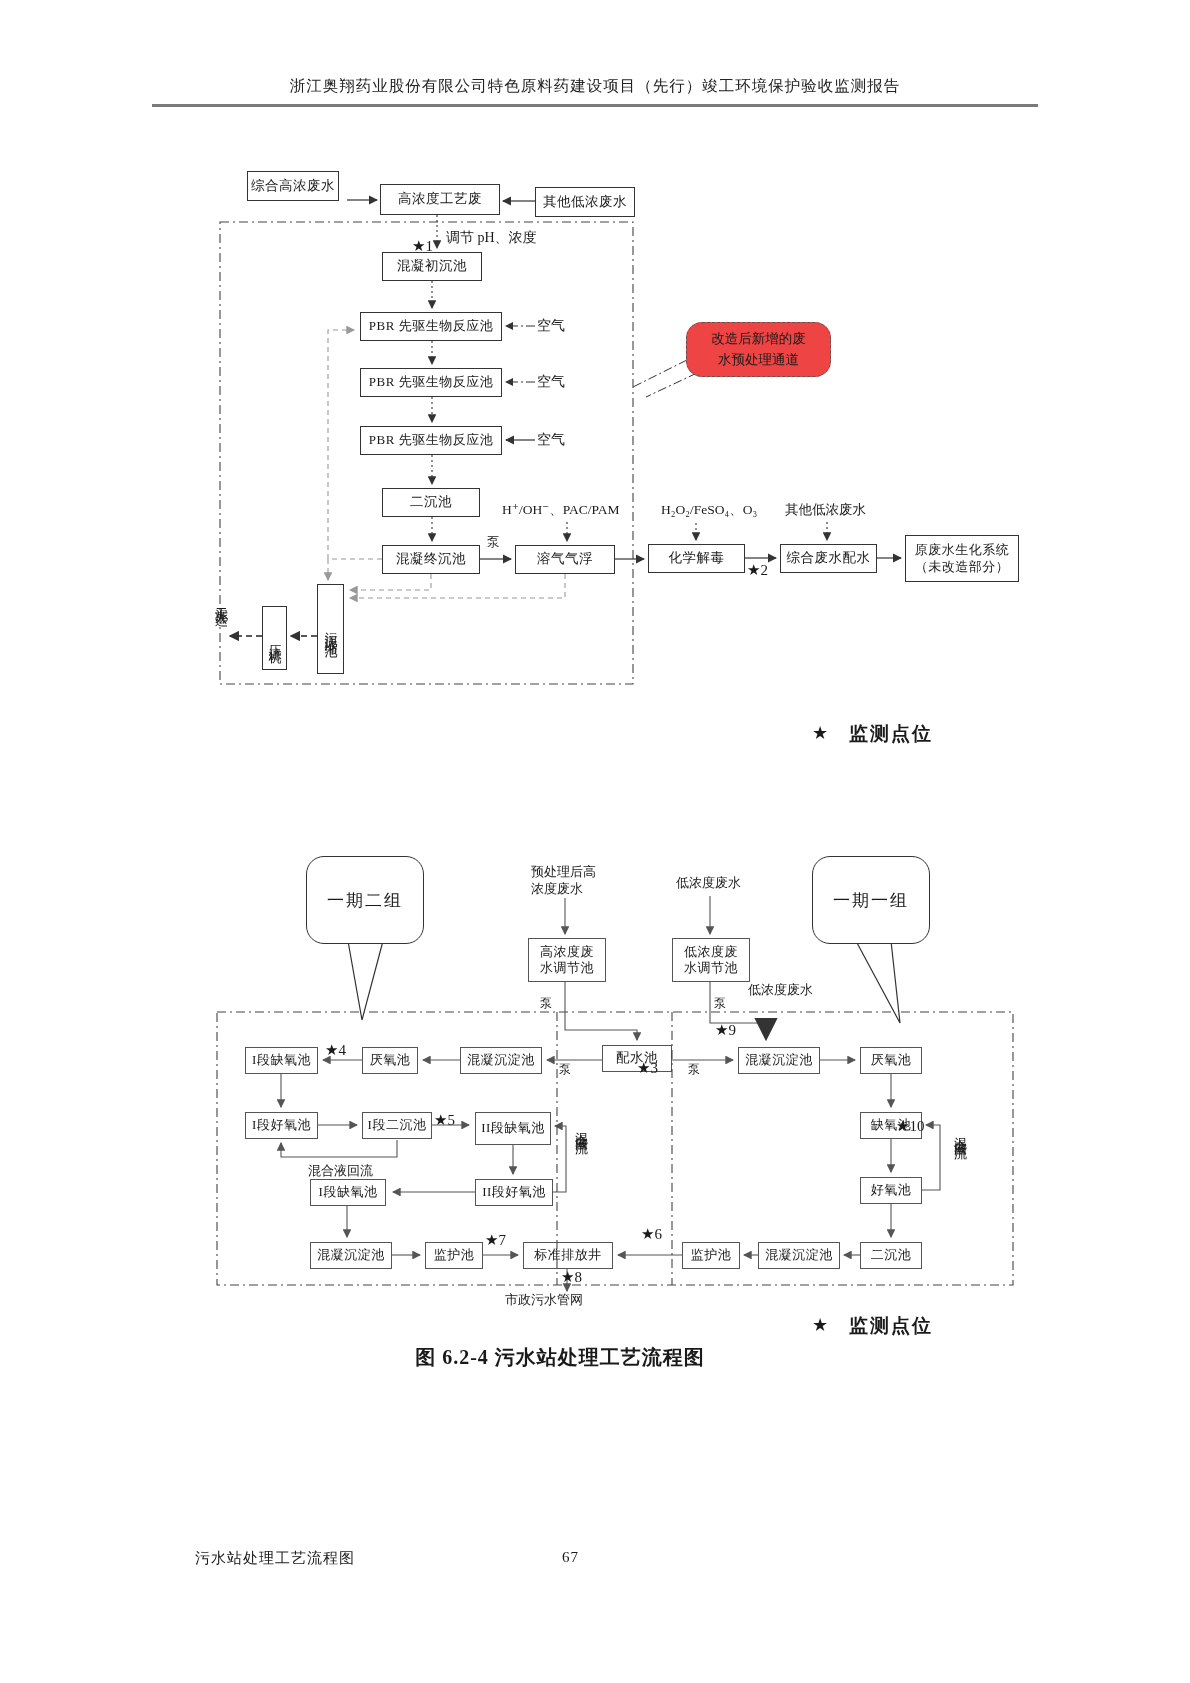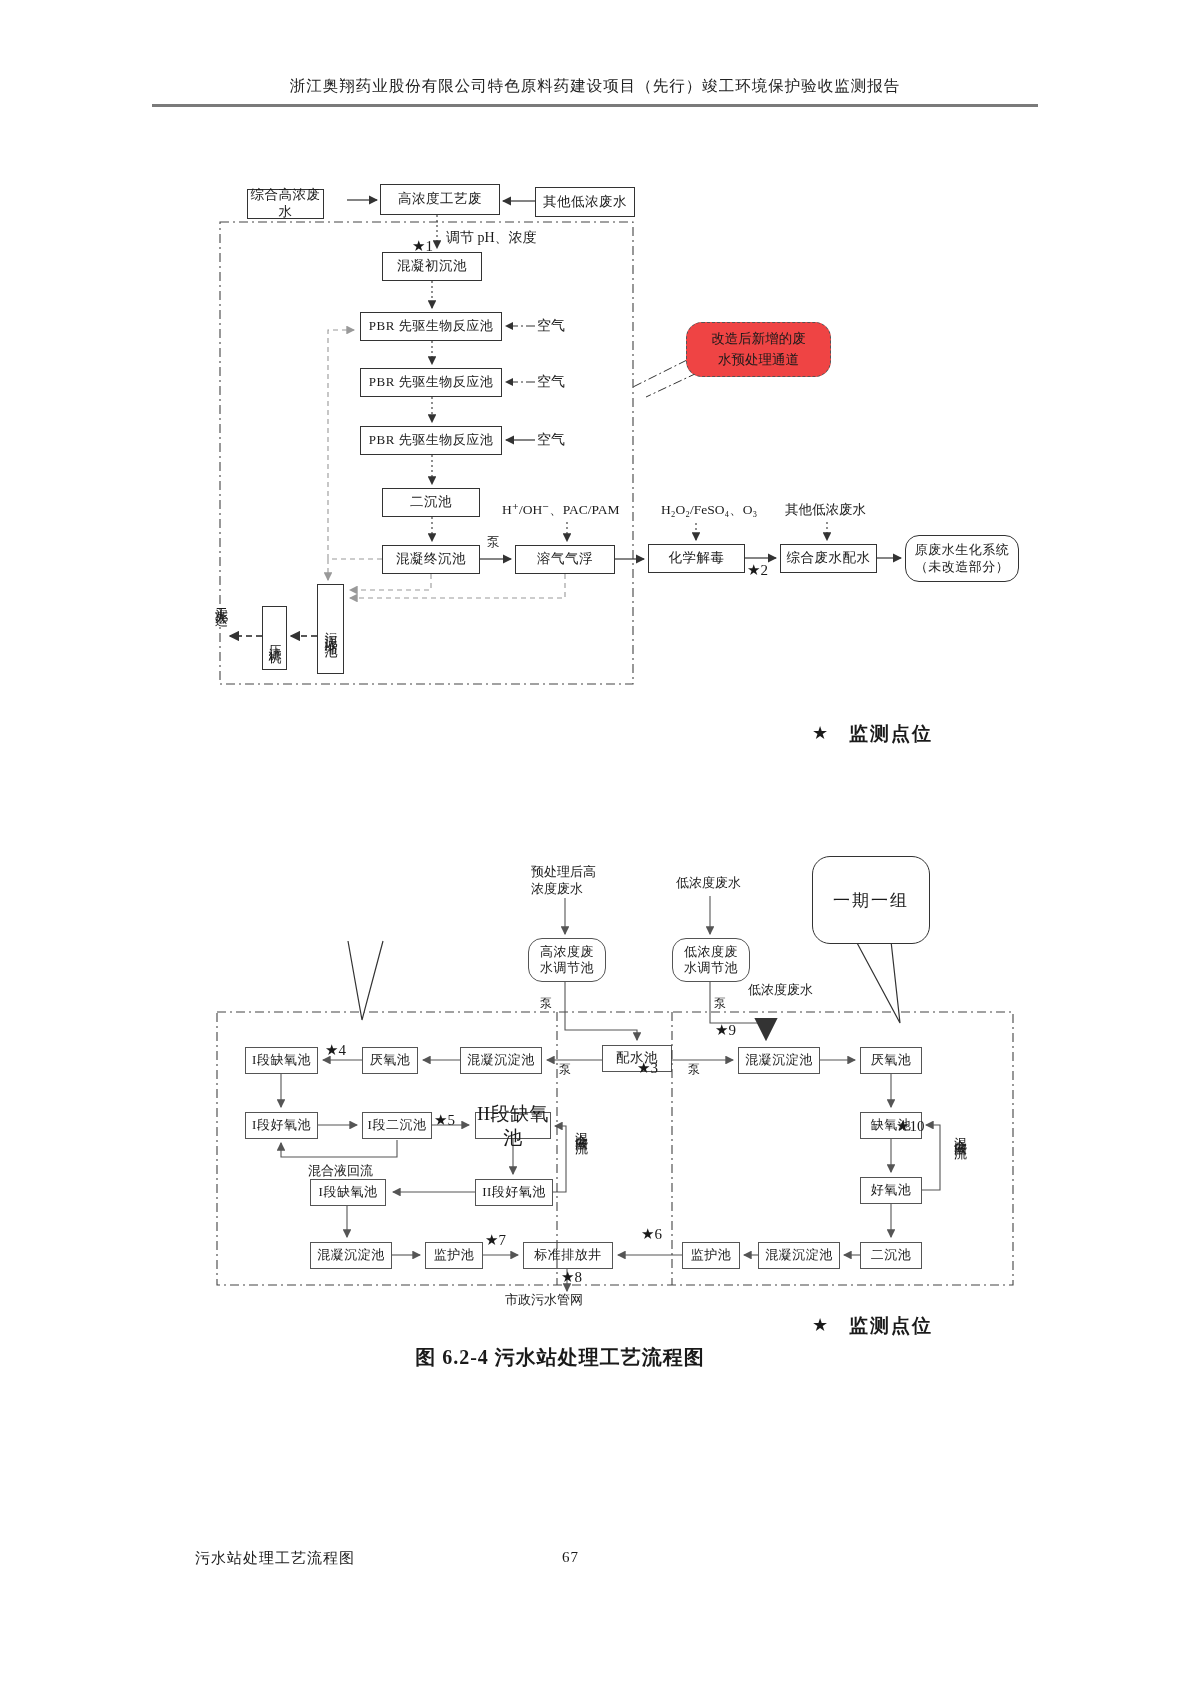--- a/index.html
+++ b/index.html
@@ -4,21 +4,21 @@
 <style>
   html,body{margin:0;padding:0;background:#e8e8e8;}
   .page{position:relative;width:1190px;height:1683px;background:#ffffff;margin:0 auto;
         font-family:"Liberation Serif","DejaVu Serif",serif;color:#1a1a1a;overflow:hidden;}
   .abs{position:absolute;box-sizing:border-box;}
   .header{left:0;top:76px;width:1190px;text-align:center;font-size:15.5px;letter-spacing:1px;color:#222;}
   .hrule{left:152px;top:104px;width:886px;height:3px;background:#7a7a7a;}
   .box{border:1px solid #333;background:#fff;display:flex;align-items:center;justify-content:center;
        text-align:center;font-size:13.5px;line-height:1.25;z-index:2;letter-spacing:0.5px;}
   .box2{border:1px solid #555;}
-  .ml{white-space:pre-line;border-radius:14px;}
+  .ml{white-space:pre-line;}
   .vbox{border:1px solid #333;background:#fff;display:flex;align-items:center;justify-content:center;
         writing-mode:vertical-rl;text-orientation:upright;font-size:13.5px;letter-spacing:3px;z-index:2;}
   .lbl{font-size:13.5px;white-space:nowrap;z-index:3;line-height:1.3;}
   .vlbl{writing-mode:vertical-rl;text-orientation:upright;font-size:13px;letter-spacing:2px;z-index:3;}
   .star{font-size:15px;white-space:nowrap;z-index:4;}
   .callout-dash{border:1.2px dashed #555;border-radius:16px;display:flex;align-items:center;justify-content:center;
         text-align:center;font-size:13.5px;line-height:1.5;background:#ef4444;z-index:2;}
   .callout{border:1.4px solid #333;border-radius:18px;display:flex;align-items:center;justify-content:center;
         font-size:17px;letter-spacing:2px;background:#fff;z-index:2;}
   .legend-star{font-size:18px;z-index:3;}
@@ -128,21 +128,21 @@
       <path class="s2" d="M891,1139 V1172" marker-end="url(#ms)"></path>
       <path class="s2" d="M891,1204 V1237" marker-end="url(#ms)"></path>
       <path class="s2" d="M922,1190 H940 V1125 H926" marker-end="url(#ms)"></path>
       <path class="s2" d="M860,1255 H844" marker-end="url(#ms)"></path>
       <path class="s2" d="M758,1255 H744" marker-end="url(#ms)"></path>
       <path class="s2" d="M682,1255 H618" marker-end="url(#ms)"></path>
       <path class="s2" d="M567,1269 V1291" marker-end="url(#ms)"></path>
     </g>
   </svg>
 
-  <div class="abs box" style="left:247px;top:189px;width:77px;height:30px">综合高浓废水</div>
+  <div class="abs box" style="left:247px;top:171px;width:92px;height:30px">综合高浓废水</div>
   <div class="abs box" style="left:380px;top:184px;width:120px;height:31px">高浓度工艺废</div>
   <div class="abs box" style="left:535px;top:187px;width:100px;height:30px">其他低浓废水</div>
   <div class="abs lbl" style="left:446px;top:229px;font-size:14px">调节 pH、浓度</div>
   <div class="abs star" style="left:412px;top:237px">★1</div>
   <div class="abs box" style="left:382px;top:252px;width:100px;height:29px">混凝初沉池</div>
   <div class="abs box" style="left:360px;top:312px;width:142px;height:29px;font-size:13px">PBR 先驱生物反应池</div>
   <div class="abs box" style="left:360px;top:368px;width:142px;height:29px;font-size:13px">PBR 先驱生物反应池</div>
   <div class="abs box" style="left:360px;top:426px;width:142px;height:29px;font-size:13px">PBR 先驱生物反应池</div>
   <div class="abs lbl" style="left:537px;top:317px;font-size:14px">空气</div>
   <div class="abs lbl" style="left:537px;top:373px;font-size:14px">空气</div>
@@ -160,20 +160,21 @@
   <div class="abs star" style="left:747px;top:561px">★2</div>
   <div class="abs box" style="left:780px;top:544px;width:97px;height:29px">综合废水配水</div>
   <div class="abs box ml" style="left:905px;top:535px;width:114px;height:47px;font-size:13px">原废水生化系统
 （未改造部分）</div>
   <div class="abs vbox" style="left:317px;top:584px;width:27px;height:90px;font-size:13px">污泥浓缩池</div>
   <div class="abs vbox" style="left:262px;top:606px;width:25px;height:64px;font-size:13px">压滤机</div>
   <div class="abs vlbl" style="left:206px;top:597px;width:24px;height:80px">干泥外运</div>
   <div class="abs legend-star" style="left:812px;top:722px">★</div>
   <div class="abs legend-text" style="left:849px;top:721px">监测点位</div>
 
+  <div class="abs callout" style="left:306px;top:856px;width:118px;height:88px">一期二组</div>
   <div class="abs callout" style="left:812px;top:856px;width:118px;height:88px">一期一组</div>
   <div class="abs lbl ml" style="left:531px;top:864px;font-size:13px;white-space:pre-line">预处理后高
 浓度废水</div>
   <div class="abs lbl" style="left:676px;top:875px;font-size:13px">低浓度废水</div>
   <div class="abs box box2 ml" style="left:528px;top:938px;width:78px;height:44px;font-size:13px">高浓度废
 水调节池</div>
   <div class="abs box box2 ml" style="left:672px;top:938px;width:78px;height:44px;font-size:13px">低浓度废
 水调节池</div>
   <div class="abs lbl" style="left:748px;top:982px;font-size:13px">低浓度废水</div>
   <div class="abs lbl" style="left:540px;top:996px;font-size:12px">泵</div>
@@ -186,21 +187,21 @@
   <div class="abs box box2" style="left:245px;top:1047px;width:73px;height:27px;font-size:13px">I段缺氧池</div>
   <div class="abs star" style="left:325px;top:1041px">★4</div>
   <div class="abs box box2" style="left:362px;top:1047px;width:56px;height:27px;font-size:13px">厌氧池</div>
   <div class="abs box box2" style="left:460px;top:1047px;width:82px;height:27px;font-size:13px">混凝沉淀池</div>
   <div class="abs box box2" style="left:738px;top:1047px;width:82px;height:27px;font-size:13px">混凝沉淀池</div>
   <div class="abs box box2" style="left:860px;top:1047px;width:62px;height:27px;font-size:13px">厌氧池</div>
   <div class="abs star" style="left:896px;top:1117px">★10</div>
   <div class="abs box box2" style="left:245px;top:1112px;width:73px;height:27px;font-size:13px">I段好氧池</div>
   <div class="abs box box2" style="left:362px;top:1112px;width:70px;height:27px;font-size:13px">I段二沉池</div>
   <div class="abs star" style="left:434px;top:1111px">★5</div>
-  <div class="abs box box2" style="left:475px;top:1112px;width:76px;height:27px;font-size:19px">II段缺氧池</div>
+  <div class="abs box box2" style="left:475px;top:1112px;width:76px;height:33px;font-size:13px">II段缺氧池</div>
   <div class="abs vlbl" style="left:570px;top:1122px;width:20px;height:84px">混合液回流</div>
   <div class="abs box box2" style="left:860px;top:1112px;width:62px;height:27px;font-size:13px">缺氧池</div>
   <div class="abs lbl" style="left:308px;top:1163px;font-size:13px">混合液回流</div>
   <div class="abs box box2" style="left:310px;top:1179px;width:76px;height:27px;font-size:13px">I段缺氧池</div>
   <div class="abs box box2" style="left:475px;top:1179px;width:78px;height:27px;font-size:13px">II段好氧池</div>
   <div class="abs box box2" style="left:860px;top:1177px;width:62px;height:27px;font-size:13px">好氧池</div>
   <div class="abs vlbl" style="left:949px;top:1127px;width:20px;height:84px">混合液回流</div>
   <div class="abs box box2" style="left:310px;top:1242px;width:82px;height:27px;font-size:13px">混凝沉淀池</div>
   <div class="abs box box2" style="left:425px;top:1242px;width:58px;height:27px;font-size:13px">监护池</div>
   <div class="abs star" style="left:485px;top:1231px">★7</div>

